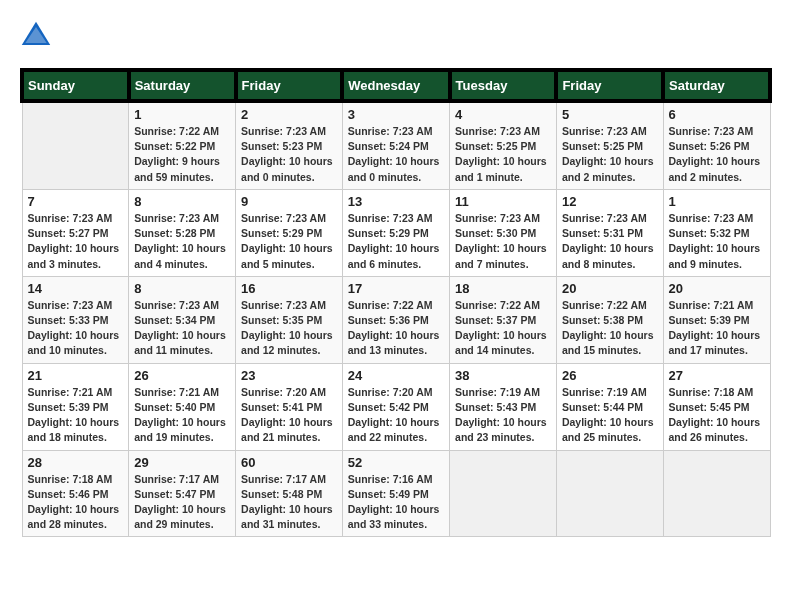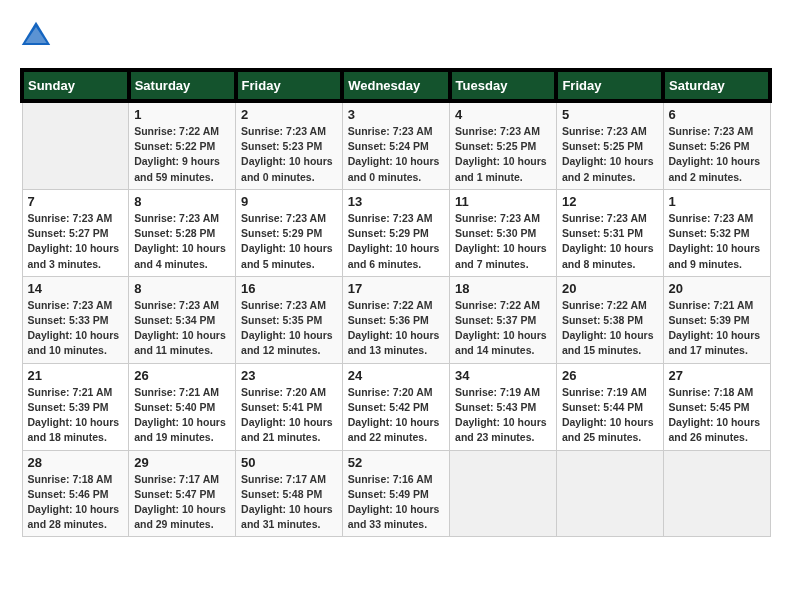--- a/index.html
+++ b/index.html
@@ -219,21 +219,21 @@
       </td>
         <td>
         <span class="day-num">23</span>
         <span class="day-detail">Sunrise: 7:20 AM<br>Sunset: 5:41 PM<br>Daylight: 10 hours and 21 minutes.</span>
       </td>
         <td>
         <span class="day-num">24</span>
         <span class="day-detail">Sunrise: 7:20 AM<br>Sunset: 5:42 PM<br>Daylight: 10 hours and 22 minutes.</span>
       </td>
         <td>
-        <span class="day-num">34</span>
+        <span class="day-num">38</span>
         <span class="day-detail">Sunrise: 7:19 AM<br>Sunset: 5:43 PM<br>Daylight: 10 hours and 23 minutes.</span>
       </td>
         <td>
         <span class="day-num">26</span>
         <span class="day-detail">Sunrise: 7:19 AM<br>Sunset: 5:44 PM<br>Daylight: 10 hours and 25 minutes.</span>
       </td>
         <td>
         <span class="day-num">27</span>
         <span class="day-detail">Sunrise: 7:18 AM<br>Sunset: 5:45 PM<br>Daylight: 10 hours and 26 minutes.</span>
       </td>
@@ -241,21 +241,21 @@
       <tr>
         <td>
         <span class="day-num">28</span>
         <span class="day-detail">Sunrise: 7:18 AM<br>Sunset: 5:46 PM<br>Daylight: 10 hours and 28 minutes.</span>
       </td>
         <td>
         <span class="day-num">29</span>
         <span class="day-detail">Sunrise: 7:17 AM<br>Sunset: 5:47 PM<br>Daylight: 10 hours and 29 minutes.</span>
       </td>
         <td>
-        <span class="day-num">50</span>
+        <span class="day-num">60</span>
         <span class="day-detail">Sunrise: 7:17 AM<br>Sunset: 5:48 PM<br>Daylight: 10 hours and 31 minutes.</span>
       </td>
         <td>
         <span class="day-num">52</span>
         <span class="day-detail">Sunrise: 7:16 AM<br>Sunset: 5:49 PM<br>Daylight: 10 hours and 33 minutes.</span>
       </td>
         <td class="empty-cell"></td>
         <td class="empty-cell"></td>
         <td class="empty-cell"></td>
       </tr>

